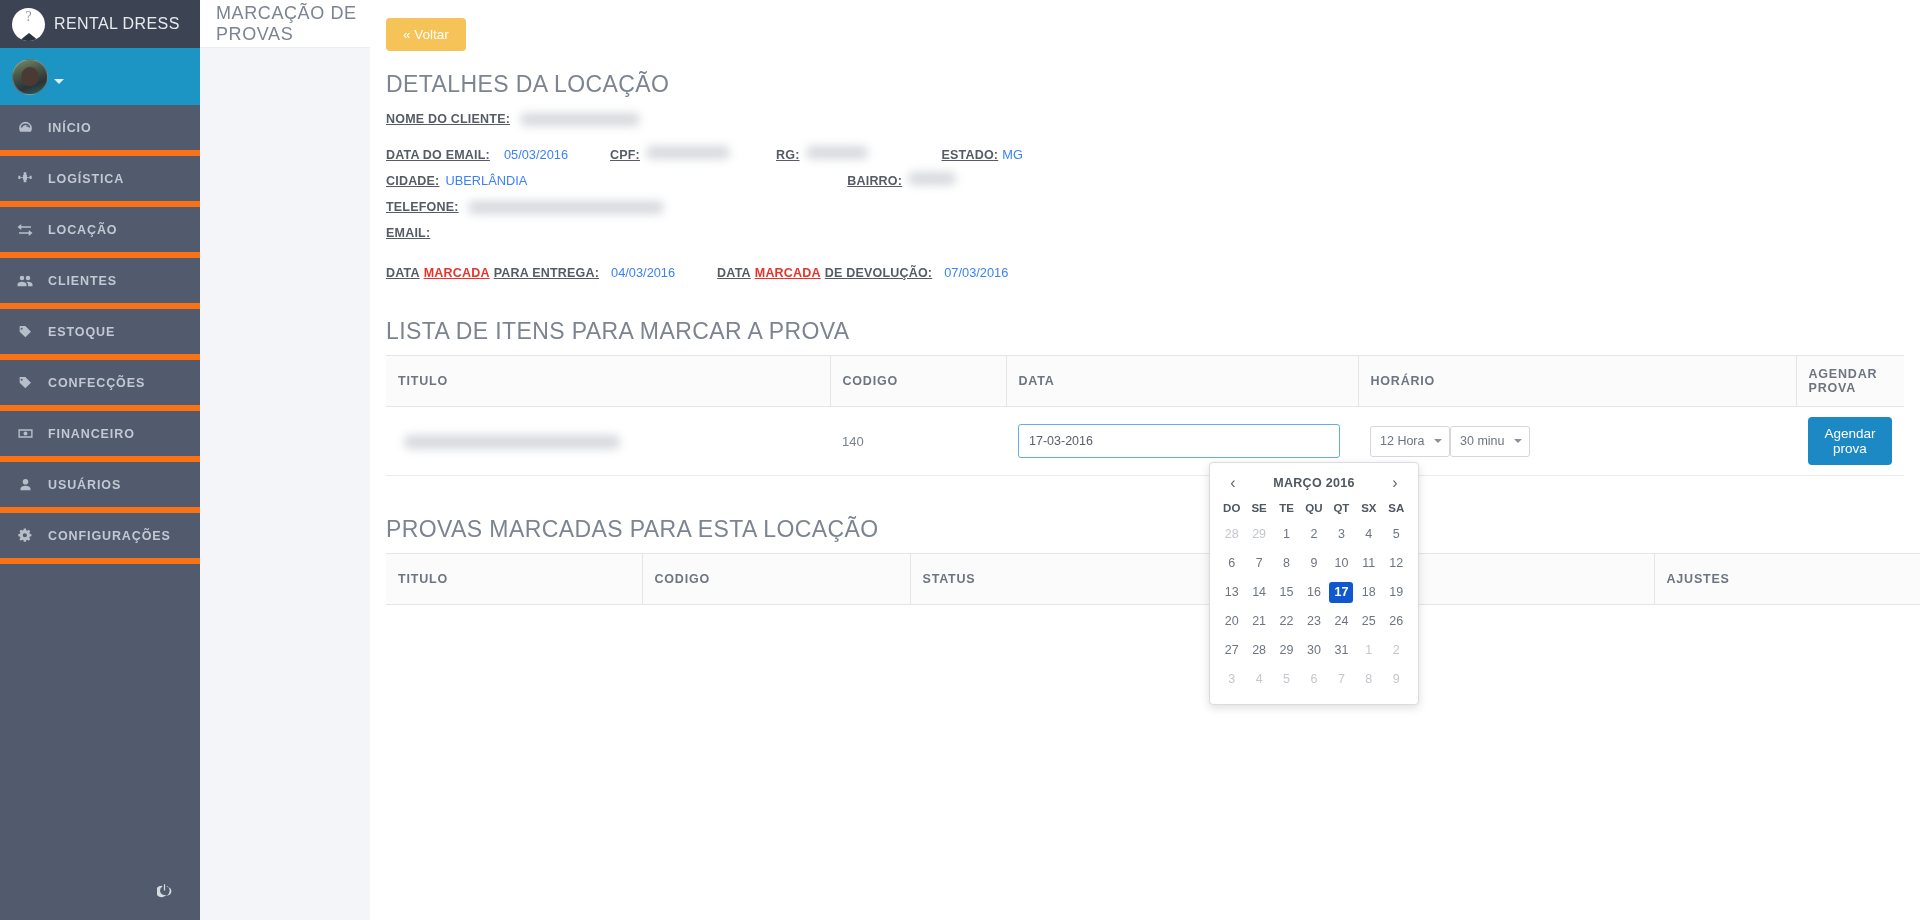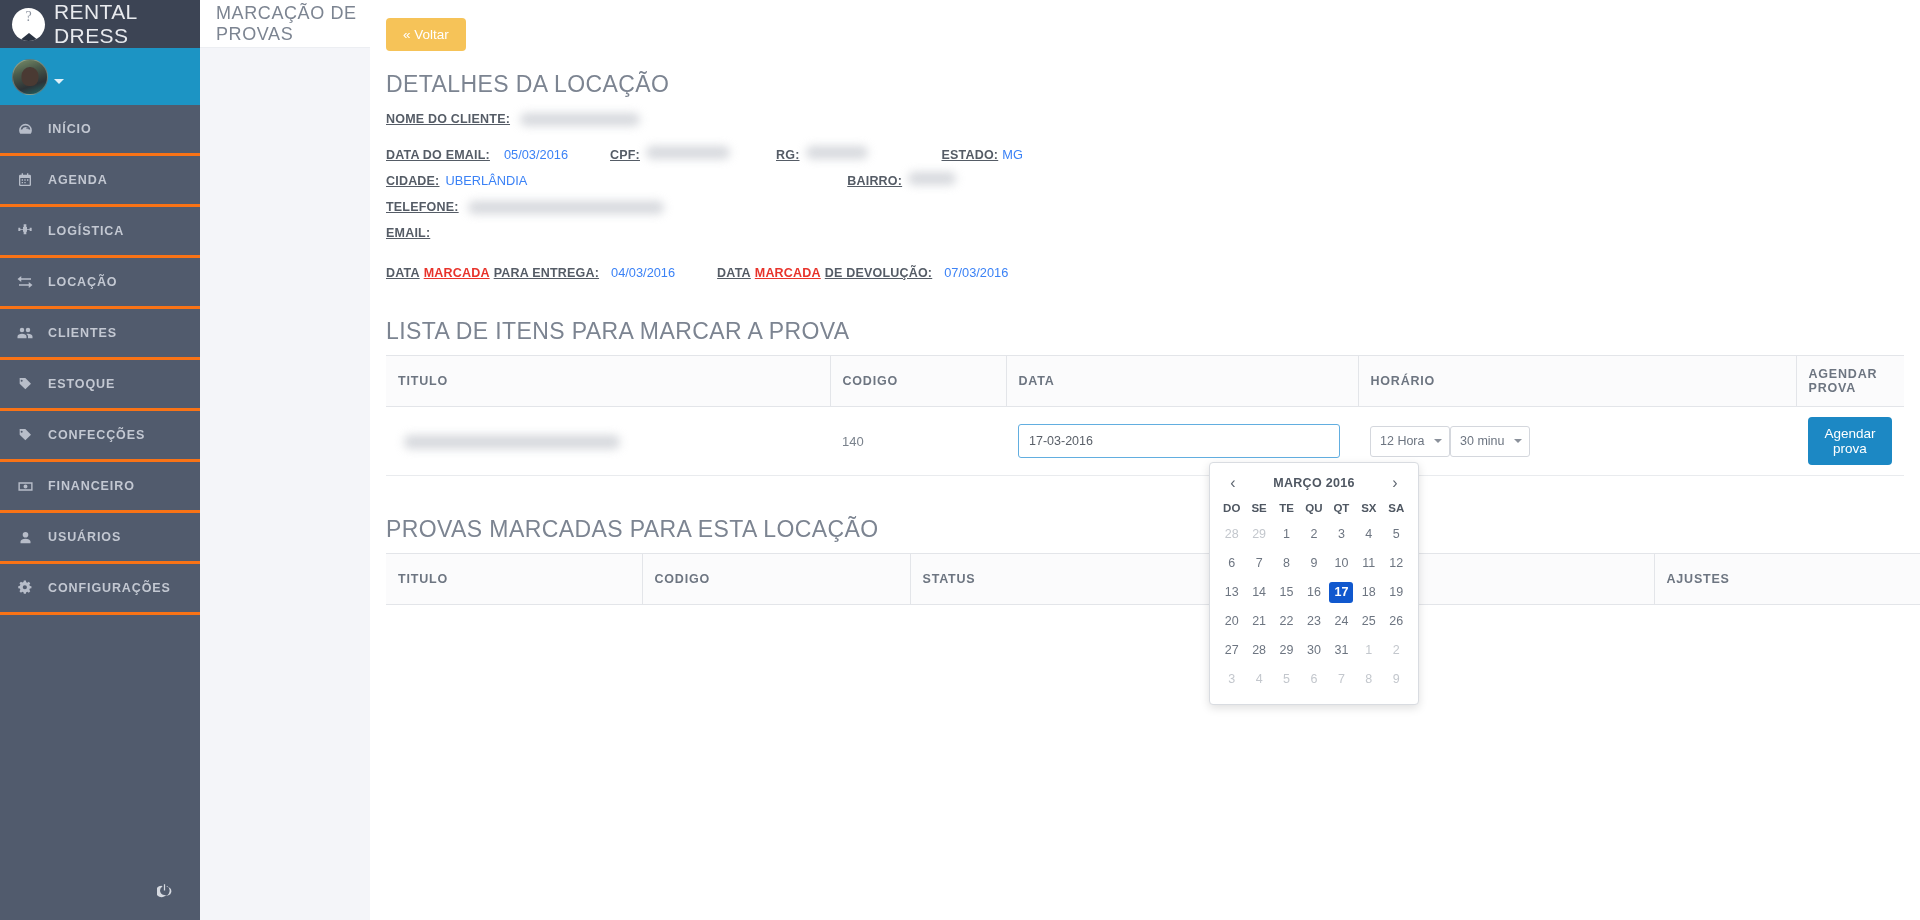--- a/index.html
+++ b/index.html
@@ -38,21 +38,21 @@
   }
   .brand-logo::after {
     content: ""; position: absolute; bottom: -4px; left: 50%;
     transform: translateX(-50%);
     width: 0; height: 0;
     border-left: 15px solid transparent;
     border-right: 15px solid transparent;
     border-bottom: 12px solid #2b3342;
   }
   .brand-name {
-    color: #e8eaee; font-size: 21px; letter-spacing: .4px;
+    color: #e8eaee; font-size: 16px; letter-spacing: .4px;
     font-weight: 400;
   }
 
   .user-block {
     background: #1C94C4; height: 57px;
     display: flex; align-items: center; padding-left: 12px; gap: 6px;
   }
   .avatar {
     width: 36px; height: 36px; border-radius: 50%;
     background: linear-gradient(160deg,#7a8f6b 0%, #4a5a4a 35%, #2d3236 70%, #1c6b6b 100%);
@@ -71,21 +71,21 @@
     border-right: 5px solid transparent;
     border-top: 5px solid #dff0f8;
     margin-top: 10px;
   }
 
   .nav { list-style: none; margin: 0; padding: 0; }
   .nav-item {
     height: 51px;
     display: flex; align-items: center;
     padding-left: 16px; gap: 14px;
-    border-bottom: 3px solid #f97316;
+    border-bottom: 6px solid #f97316;
     color: #c3c8d2; font-size: 12.5px;
     letter-spacing: .9px; font-weight: bold;
     cursor: pointer;
   }
   .nav-icon {
     width: 18px; height: 18px; flex: 0 0 18px;
     display: flex; align-items: center; justify-content: center;
     color: #b7bdc9;
   }
   .nav-icon svg { display: block; fill: #b7bdc9; }
@@ -262,28 +262,20 @@
     </div>
 
     <ul class="nav">
       <li class="nav-item">
         <span class="nav-icon">
           <svg width="17" height="17" viewBox="0 0 24 24">
               <path d="M12 4a9 9 0 00-9 9 9 9 0 001.6 5.1h14.8A9 9 0 0021 13a9 9 0 00-9-9zm0 2.2a6.8 6.8 0 016.7 5.9h-2.1a4.7 4.7 0 00-9.2 0H5.3A6.8 6.8 0 0112 6.2zm1.1 4.1l3.2-1.6-2.1 2.9z"></path>
             </svg>
         </span>
         <span>INÍCIO</span>
-      </li>
-      <li class="nav-item">
-        <span class="nav-icon">
-          <svg width="16" height="16" viewBox="0 0 24 24">
-              <path d="M7 2v2H5a2 2 0 00-2 2v13a2 2 0 002 2h14a2 2 0 002-2V6a2 2 0 00-2-2h-2V2h-2v2H9V2H7zM5 9h14v10H5V9zm2 2v2h2v-2H7zm4 0v2h2v-2h-2zm4 0v2h2v-2h-2zM7 15v2h2v-2H7zm4 0v2h2v-2h-2z"></path>
-            </svg>
-        </span>
-        <span>AGENDA</span>
       </li>
       <li class="nav-item">
         <span class="nav-icon">
           <svg width="16" height="16" viewBox="0 0 24 24">
               <path d="M10 2v4h-1v3H5v-2H2v5h3v-2h4v3h1v4h4v-4h1v-3h4v2h3V7h-3v2h-4V6h-1V2h-4z"></path>
             </svg>
         </span>
         <span>LOGÍSTICA</span>
       </li>
       <li class="nav-item">

